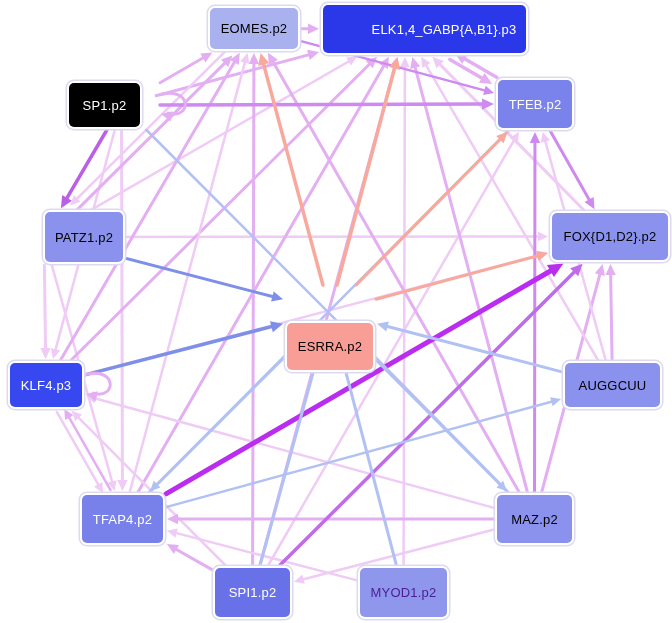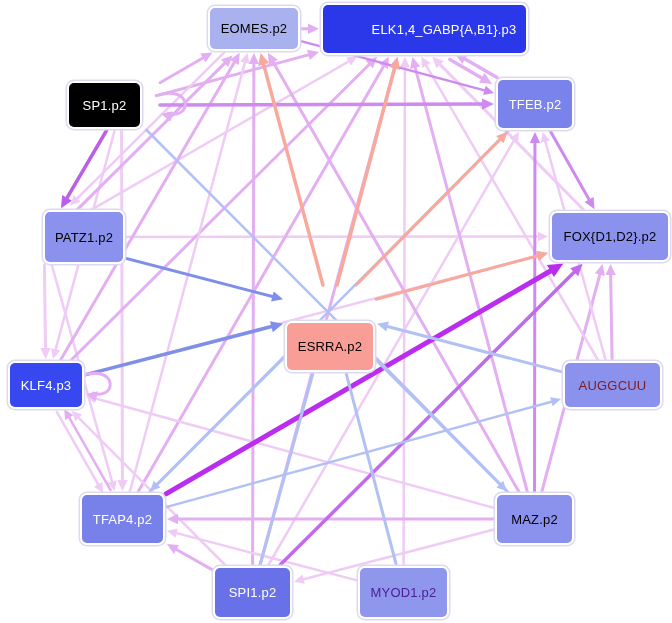--- a/index.html
+++ b/index.html
@@ -162,21 +162,21 @@
       </div>
       <div class="node" style="left: 552px; top: 213px; width: 116px; height: 47px; background: rgb(138, 146, 238); color: rgb(0, 0, 0);">
         <span>FOX{D1,D2}.p2</span>
       </div>
       <div class="node" style="left: 287px; top: 288px; width: 86px; height: 47px; background: rgb(249, 158, 150); color: rgb(0, 0, 0); margin-top: 35px;">
         <span>ESRRA.p2</span>
       </div>
       <div class="node" style="left: 10px; top: 363px; width: 72px; height: 44px; background: rgb(56, 72, 240); color: rgb(255, 255, 255);">
         <span>KLF4.p3</span>
       </div>
-      <div class="node" style="left: 565px; top: 363px; width: 95px; height: 44px; background: rgb(138, 146, 238); color: #7f1d1d;">
+      <div class="node" style="left: 565px; top: 363px; width: 95px; height: 44px; background: rgb(138, 146, 238); color: #000000;">
         <span>AUGGCUU</span>
       </div>
       <div class="node" style="left: 82px; top: 495px; width: 81px; height: 48px; background: rgb(120, 128, 234); color: rgb(255, 255, 255);">
         <span>TFAP4.p2</span>
       </div>
       <div class="node" style="left: 497px; top: 495px; width: 75px; height: 48px; background: rgb(138, 146, 238); color: rgb(0, 0, 0);">
         <span>MAZ.p2</span>
       </div>
       <div class="node" style="left: 215px; top: 568px; width: 75px; height: 49px; background: rgb(105, 113, 232); color: rgb(255, 255, 255);">
         <span>SPI1.p2</span>

